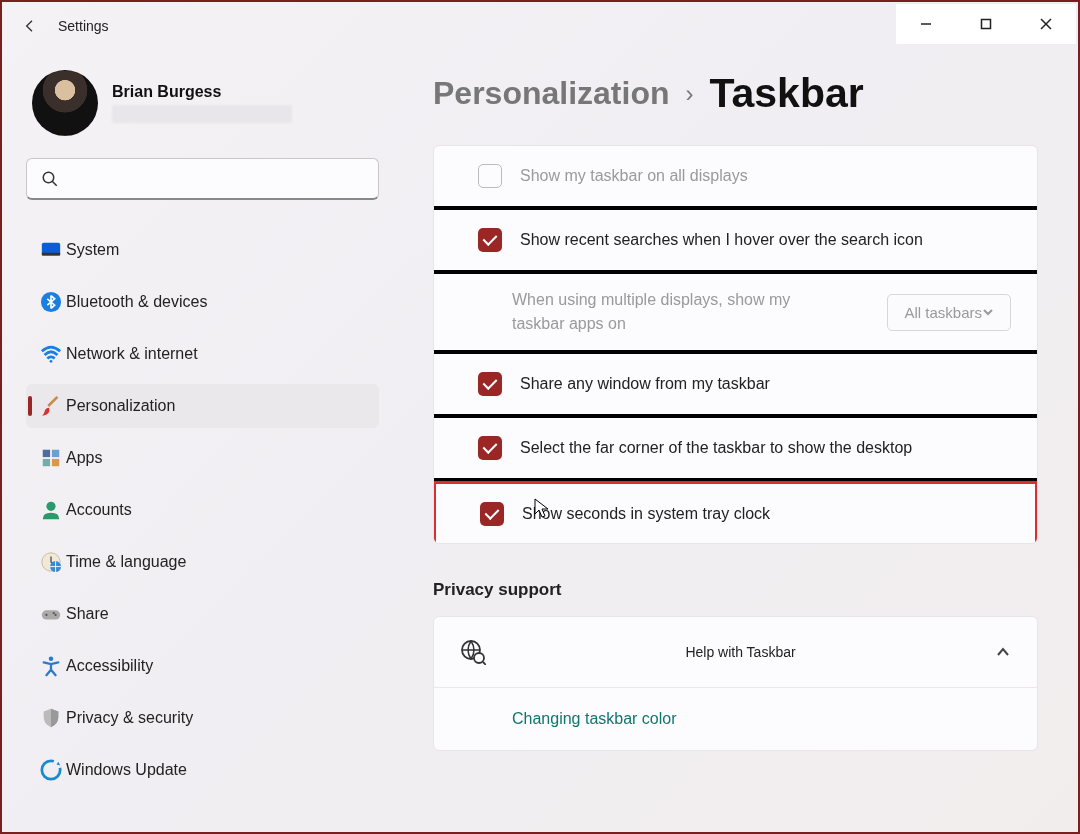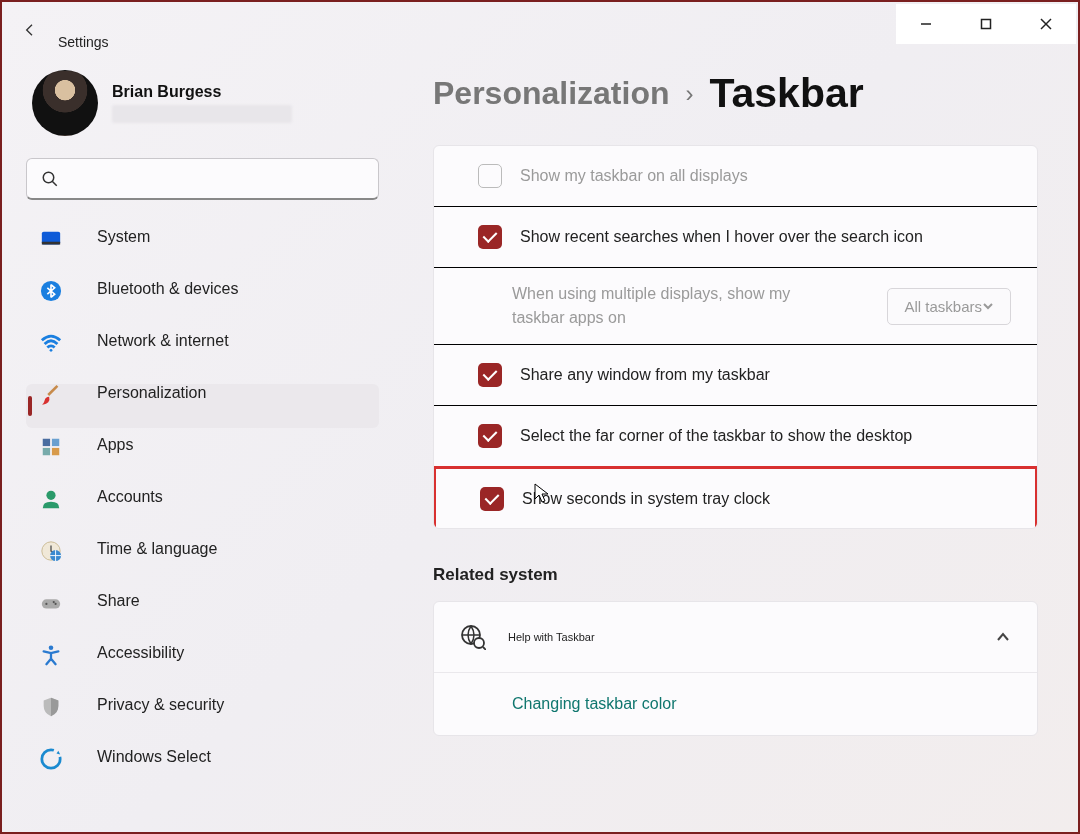--- a/index.html
+++ b/index.html
@@ -11,21 +11,21 @@
     body {
       width: 1080px;
       height: 834px;
       background: linear-gradient(135deg, #f4f2f5 0%, #f0eef2 50%, #f2eded 100%);
       border: 2px solid #7a1f1f;
       overflow: hidden;
       position: relative;
     }
     .titlebar {
       display: flex;
-      align-items: flex-end;
+      align-items: center;
       height: 48px;
       padding: 0 8px;
     }
     .back-btn {
       width: 40px;
       height: 40px;
       display: flex;
       align-items: center;
       justify-content: center;
       cursor: pointer;
@@ -101,25 +101,26 @@
       outline: none;
       background: transparent;
       font-size: 16px;
       color: #555;
     }
     .search-box input::placeholder { color: #666; }
     .search-icon { width: 18px; height: 18px; stroke: #333; fill: none; stroke-width: 2; }
     .nav-list { list-style: none; }
     .nav-item {
       display: flex;
+      align-items: center;
       height: 44px;
       padding: 0 14px;
       border-radius: 6px;
       cursor: pointer;
-      gap: 35px;
+      gap: 4px;
       margin-bottom: 8px;
       font-size: 16px;
       color: #222;
       position: relative;
     }
     .nav-item.active {
       background: #ebe8ec;
     }
     .nav-item.active::before {
       content: "";
@@ -164,21 +165,21 @@
     .card {
       background: #fcfbfd;
       border: 1px solid #e7e5e9;
       border-radius: 6px;
       overflow: hidden;
     }
     .setting-row {
       display: flex;
       align-items: center;
       padding: 18px 26px 18px 78px;
-      border-bottom: 1px solid #000000;
+      border-bottom: 4px solid #000000;
       gap: 18px;
       position: relative;
       min-height: 57px;
     }
     .setting-row:last-child { border-bottom: none; align-items: center; }
     .setting-row.disabled { color: #999; }
     .checkbox {
       width: 24px;
       height: 24px;
       border-radius: 5px;
@@ -256,23 +257,24 @@
     }
     .help-header {
       display: flex;
       align-items: center;
       padding: 22px 26px;
       gap: 22px;
       cursor: pointer;
       border-bottom: 1px solid #eae8ec;
     }
     .help-header .help-title {
-      font-size: 11px;
+      font-size: 14px;
       color: #222;
       flex: 1;
+      text-align: center;
     }
     .chevron-up { width: 16px; height: 16px; stroke: #444; fill: none; stroke-width: 2; }
     .help-link {
       padding: 22px 26px 22px 78px;
       color: #0f766e;
       font-size: 16px;
     }
     .globe-icon { width: 26px; height: 26px; }
     .cb-shift {
       margin-left: -34px;
@@ -425,21 +427,21 @@
           </span>
         <span>Privacy &amp; security</span>
       </li>
       <li class="nav-item">
         <span class="nav-icon">
             <svg viewBox="0 0 24 24" width="22" height="22">
               <circle cx="12" cy="12" r="10" fill="none" stroke="#1a8ad0" stroke-width="3" stroke-dasharray="50 10"></circle>
               <path d="M18 6 L20 3 L22 7" fill="#1a8ad0"></path>
             </svg>
           </span>
-        <span>Windows Select</span>
+        <span>Windows Update</span>
       </li>
     </ul>
   </aside>
 
   <main class="main">
     <div class="breadcrumb">
       <span class="bc-parent">Personalization</span>
       <span class="bc-sep">›</span>
       <span class="bc-current">Taskbar</span>
     </div>
@@ -477,21 +479,21 @@
 
       <div class="setting-row highlight-row">
         <div class="checkbox checked cb-shift"></div>
         <div class="setting-label">Show seconds in system tray clock</div>
         <svg class="cursor" width="18" height="22" viewBox="0 0 18 22">
             <path d="M1 1 L1 16 L5 12 L8 19 L11 18 L8 11 L14 11 Z" fill="#fff" stroke="#000" stroke-width="1"></path>
           </svg>
       </div>
     </div>
 
-    <h3 class="section-title">Related system</h3>
+    <h3 class="section-title">Privacy support</h3>
 
     <div class="help-card">
       <div class="help-header">
         <svg class="globe-icon" viewBox="0 0 26 26">
             <circle cx="11" cy="11" r="9" fill="none" stroke="#333" stroke-width="1.8"></circle>
             <path d="M2 11 L20 11 M11 2 Q5 11 11 20 M11 2 Q17 11 11 20" stroke="#333" stroke-width="1.5" fill="none"></path>
             <circle cx="19" cy="19" r="5" fill="#fcfbfd" stroke="#333" stroke-width="1.8"></circle>
             <line x1="23" y1="23" x2="26" y2="26" stroke="#333" stroke-width="1.8"></line>
           </svg>
         <div class="help-title">Help with Taskbar</div>

